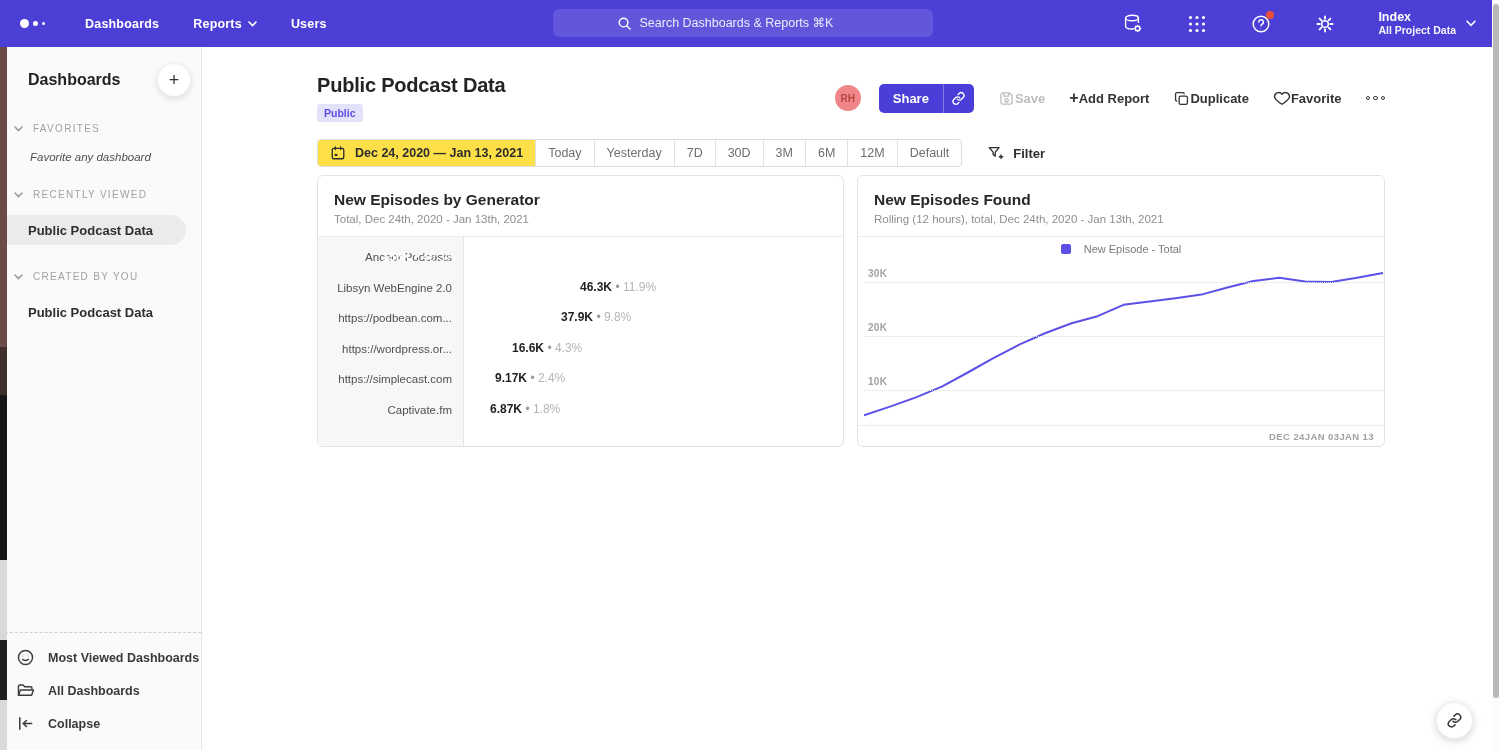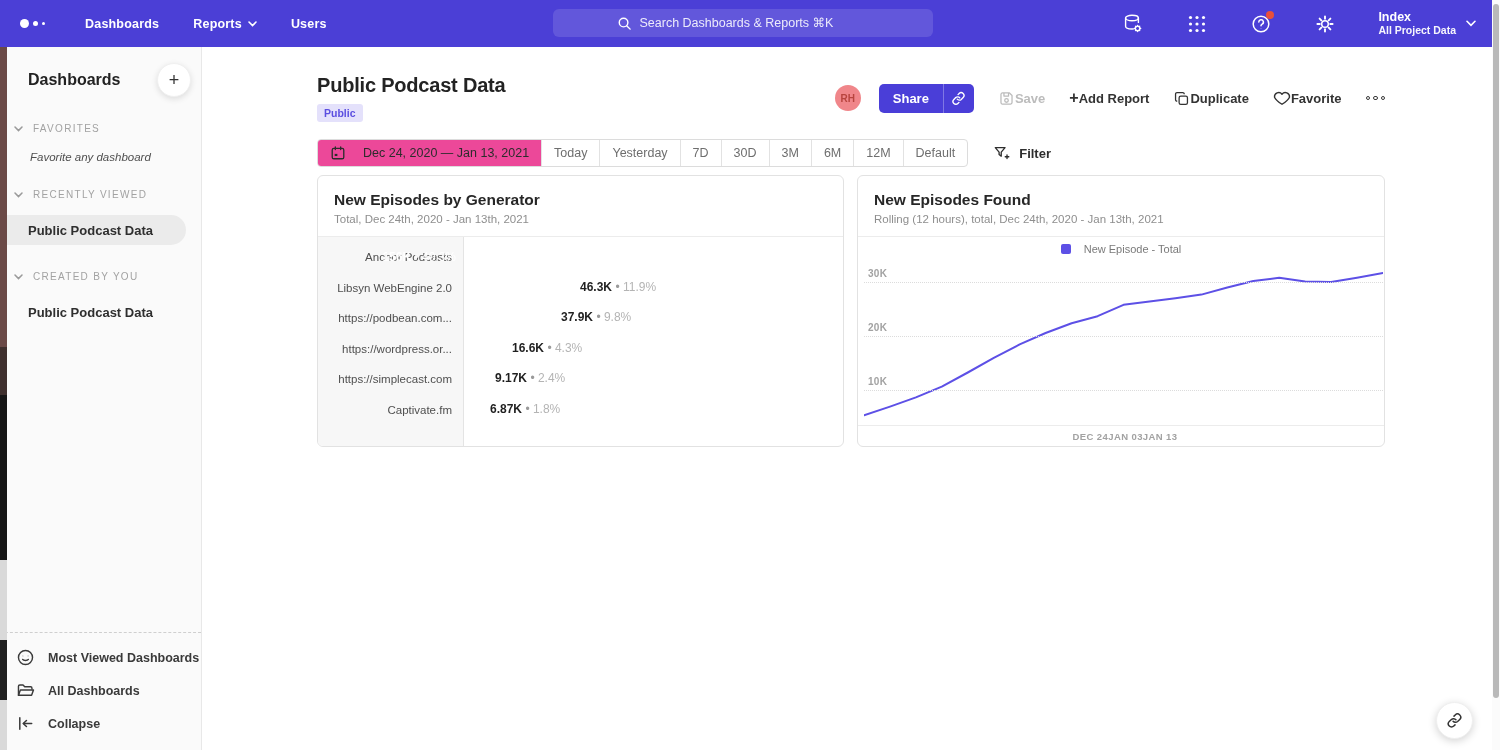--- a/index.html
+++ b/index.html
@@ -76,21 +76,21 @@
   .action-btn.disabled { color:#bcbcbc; cursor:default; }
   .plus-glyph { font-size:16px; font-weight:600; line-height:1; }
   .more-dots { display:flex; gap:3px; cursor:pointer; }
   .more-dots i { width:4.5px; height:4.5px; border:1.3px solid #3a3a3a; border-radius:50%; display:block; }
 
   
   .toolbar-row { display:flex; align-items:center; margin-top:17px; }
   .seg-control { display:flex; align-items:stretch; height:28px; border:1px solid #dcdcdc; border-radius:4px; overflow:hidden; background:#fff; }
   .seg { display:flex; align-items:center; padding:0 12px; font-size:12.5px; color:#6e6e6e;
     border-left:1px solid #e2e2e2; cursor:pointer; white-space:nowrap; }
-  .seg.date { border-left:none; background:#ec4899; color:#2c2c2c; font-weight:400; gap:17px; }
+  .seg.date { border-left:none; background:#fde047; color:#2c2c2c; font-weight:700; gap:9px; }
   .filter-btn { display:flex; align-items:center; gap:9px; margin-left:25px; font-size:13px; font-weight:700; color:#2e2e2e; cursor:pointer; }
 
   
   .cards-row { display:flex; gap:13px; margin-top:8px; }
   .card { border:1px solid #e2e2e2; border-radius:6px; background:#fff; height:272px; position:relative; overflow:hidden; }
   .card1 { width:527px; } .card2 { width:528px; }
   .card-head { padding:15px 16px 11px; border-bottom:1px solid #ececec; }
   .card-title { font-size:15.5px; font-weight:800; color:#272727; }
   .card-sub { font-size:11.5px; color:#8e8e8e; margin-top:4px; }
 
@@ -114,21 +114,21 @@
   
   .line-body { height:209px; display:flex; flex-direction:column; }
   .legend { height:24px; display:flex; align-items:center; justify-content:center; gap:13px;
     font-size:11px; color:#7a7a7a; }
   .legend-swatch { width:10px; height:10px; border-radius:2px; background:#5D50E6; }
   .plot { position:relative; flex:1; margin:0 1px 0 6px; overflow:hidden; }
   .plot svg { position:absolute; inset:0; width:100%; height:100%; }
   .gridline { position:absolute; left:0; right:0; border-top:1px dotted #dcdcdc; }
   .ytick { position:absolute; left:4px; font-size:10px; font-weight:600; color:#a2a2a2; letter-spacing:.3px; }
   .xaxis { height:21px; border-top:1px solid #ececec; display:flex; align-items:center;
-    justify-content:center; padding:0 10px 0 18px; font-size:9.5px; font-weight:700;
+    justify-content:flex-end; padding:0 10px 0 18px; font-size:9.5px; font-weight:700;
     color:#a2a2a2; letter-spacing:.4px; }
 
   
   .fab { position:absolute; right:27px; bottom:11px; width:37px; height:37px; border-radius:50%;
     background:#fff; border:1px solid #efefef; box-shadow:0 2px 9px rgba(0,0,0,.18);
     display:flex; align-items:center; justify-content:center; color:#333; cursor:pointer; z-index:35; }
 </style>
 </head>
 <body>
 

